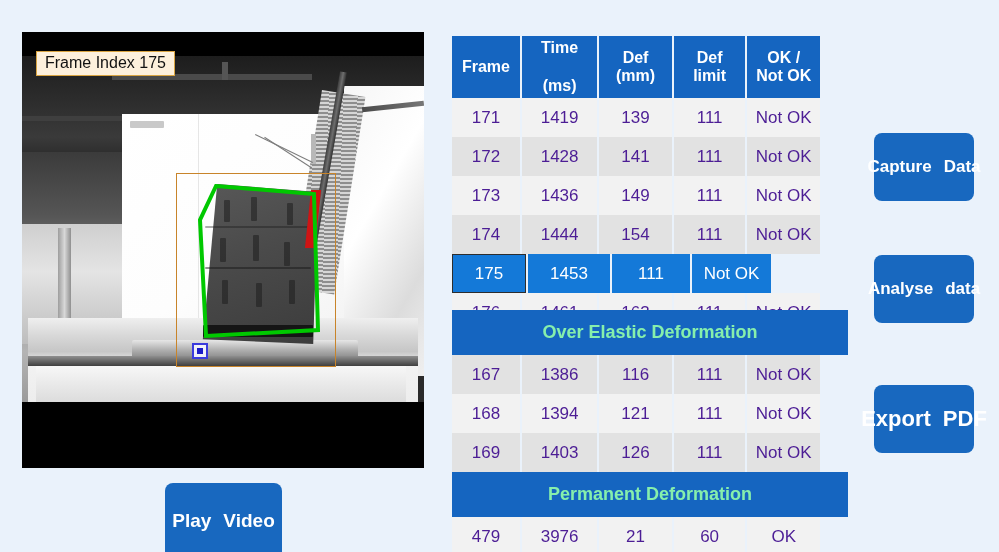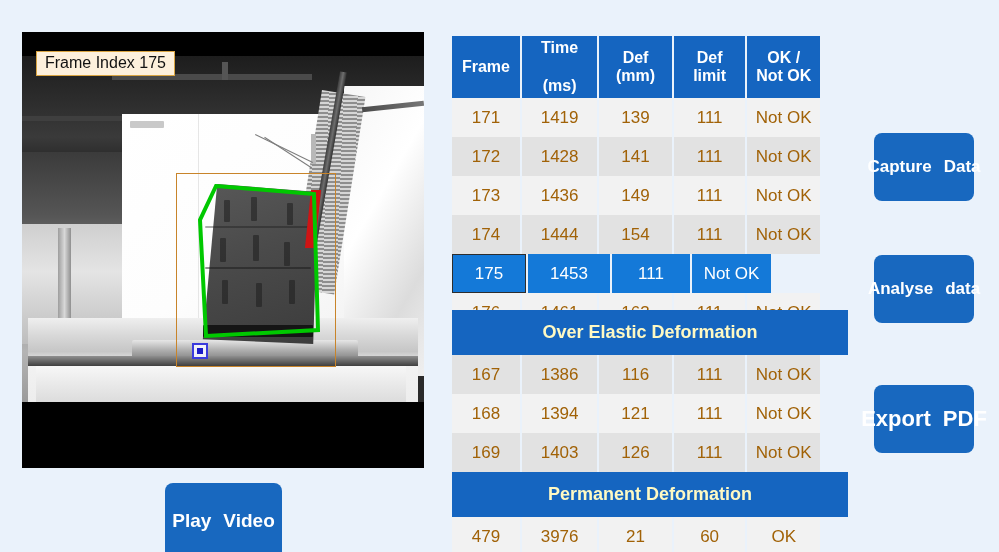--- a/index.html
+++ b/index.html
@@ -203,21 +203,21 @@
     height: 39px;
   }
   .trow.header-row { height: 62px; }
   .tcell {
     box-sizing: border-box;
     display: flex;
     align-items: center;
     justify-content: center;
     text-align: center;
     font-size: 17px;
-    color: #a16207;
+    color: #4c1d95;
     background: #f2f2f2;
     margin-right: 2px;
     line-height: 1.15;
   }
   .tcell:last-child { margin-right: 0; }
   .trow.alt .tcell { background: #e2e2e2; }
   .c0 { width: 74px; }
   .c1 { width: 82px; gap: 20px; }
   .c2 { width: 79px; }
   .c3 { width: 78px; }
@@ -232,21 +232,21 @@
   .trow.selected .tcell {
     background: #1479d8;
     color: #ffffff;
   }
   .trow.selected .tcell.c0 {
     border: 1.5px solid #2d2d2d;
   }
   .banner {
     width: 396px;
     background: #1565c0;
-    color: #fef9c3;
+    color: #86efac;
     font-weight: bold;
     font-size: 18px;
     height: 45px;
     display: flex;
     align-items: center;
     justify-content: center;
     position: relative;
     z-index: 3;
   }
   .banner.b1 { margin-top: -22px; }

